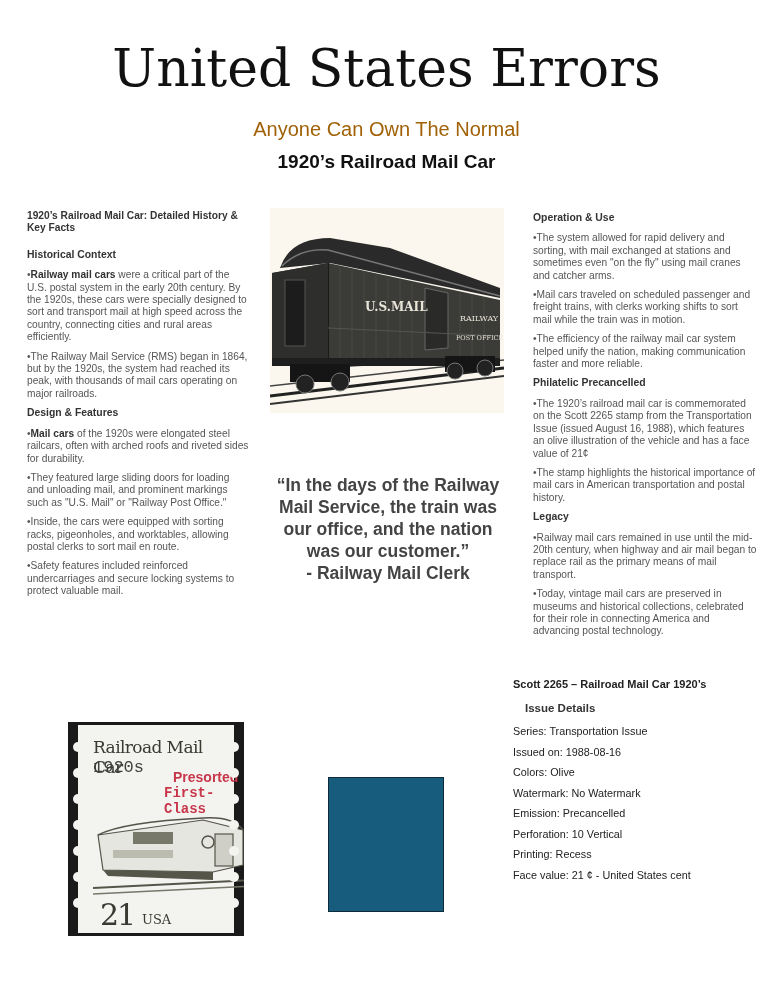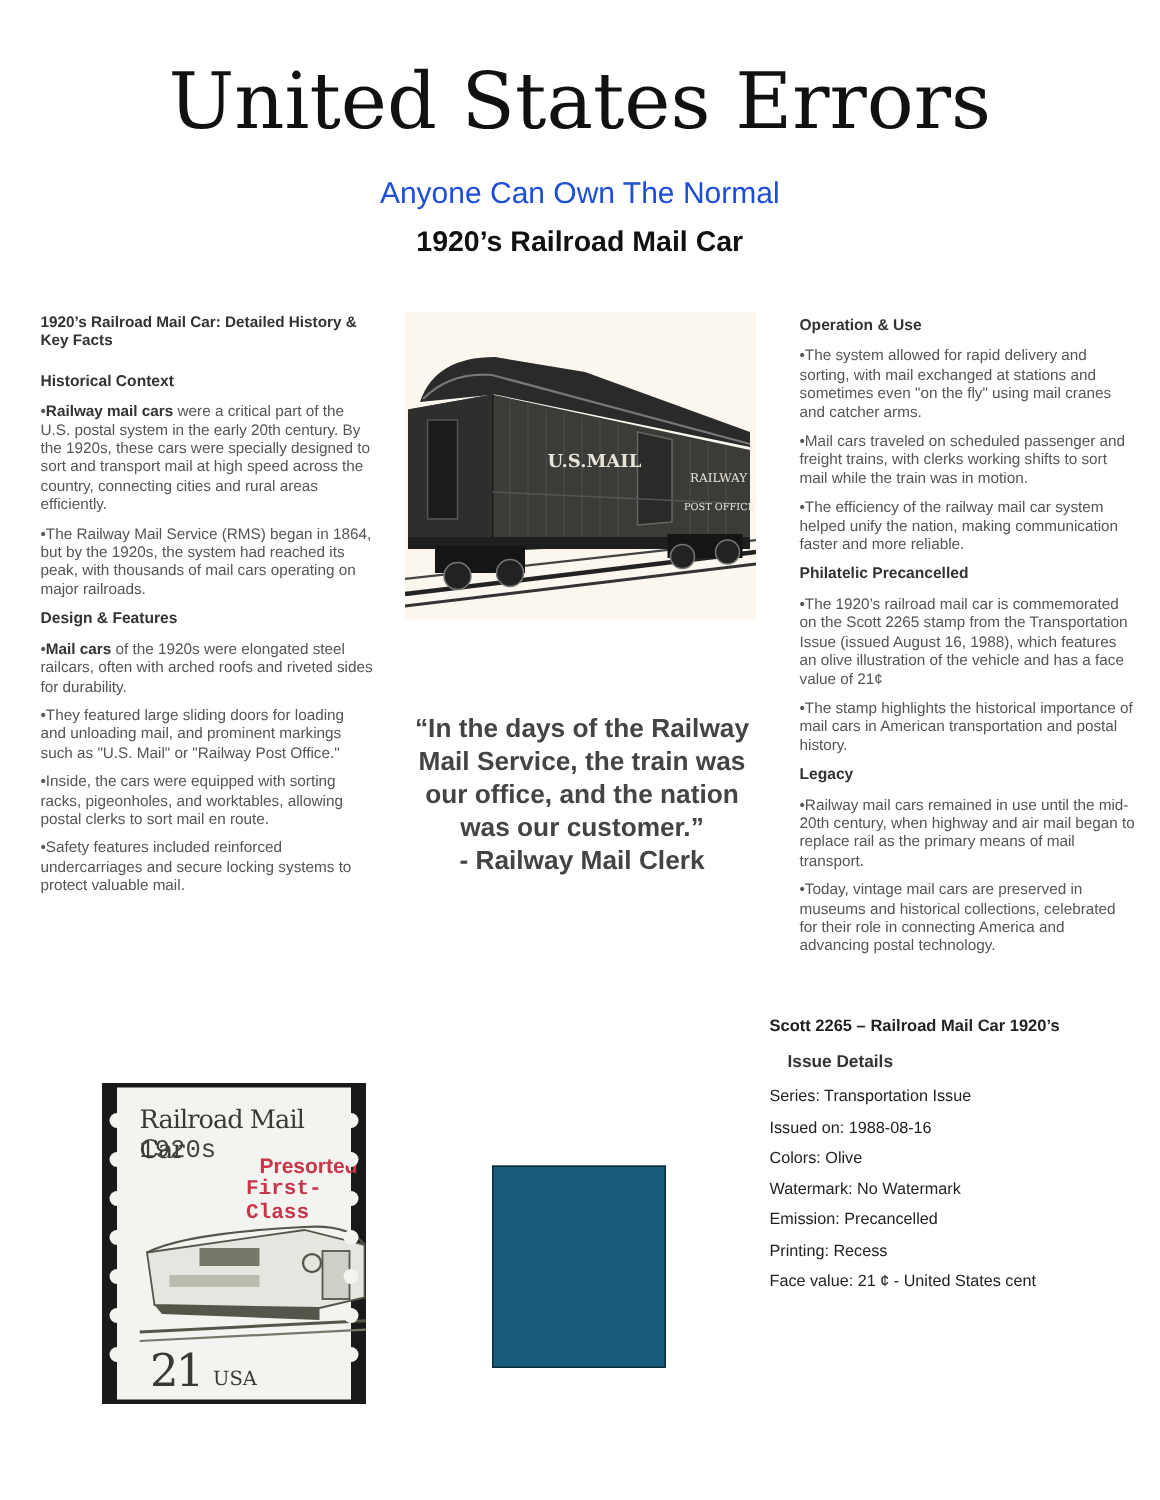--- a/index.html
+++ b/index.html
@@ -2,21 +2,21 @@
 <html><head>
 <meta charset="utf-8">
 <style>
   * { box-sizing: border-box; margin: 0; padding: 0; }
   html, body { width: 773px; height: 1000px; background: #ffffff; overflow: hidden; }
   body { position: relative; font-family: "DejaVu Sans", sans-serif; color: #444; }
 
   .title { position: absolute; left: 0; width: 773px; top: 38px; text-align: center;
     font-family: "DejaVu Serif", serif; font-size: 52px; color: #111; letter-spacing: 0px; font-weight: normal; }
   .subtitle { position: absolute; left: 0; width: 773px; top: 118px; text-align: center;
-    font-family: "Liberation Sans", sans-serif; font-size: 20px; color: #1d4ed8; }
+    font-family: "Liberation Sans", sans-serif; font-size: 20px; color: #a16207; }
   .subtitle2 { position: absolute; left: 0; width: 773px; top: 151px; text-align: center;
     font-family: "Liberation Sans", sans-serif; font-size: 19px; font-weight: bold; color: #111; }
 
   .col { position: absolute; font-family: "Liberation Sans", sans-serif; font-size: 10.2px; line-height: 12.4px; color: #555; }
   .col-left { left: 27px; top: 210px; width: 222px; }
   .col-right { left: 533px; top: 212px; width: 225px; }
   .doc-heading { font-weight: bold; color: #333; font-size: 10.2px; margin-bottom: 14px; }
   .sec-heading { font-weight: bold; color: #333; font-size: 10.4px; margin-bottom: 8px; }
   .para { margin-bottom: 7px; }
   .para b { color: #333; }
@@ -182,15 +182,16 @@
 <div class="colorbox"></div>
 
 <div class="details">
   <div class="det-title">Scott 2265 – Railroad Mail Car 1920’s</div>
   <div class="det-head">Issue Details</div>
   <div class="det-row">Series: Transportation Issue</div>
   <div class="det-row">Issued on:  1988-08-16</div>
   <div class="det-row">Colors:  Olive</div>
   <div class="det-row">Watermark:  No Watermark</div>
   <div class="det-row">Emission: Precancelled</div>
+  <div class="det-row">Perforation: 10 Vertical</div>
   <div class="det-row">Printing: Recess</div>
   <div class="det-row">Face value:  21 ¢ - United States cent</div>
 </div>
 
 </body></html>

